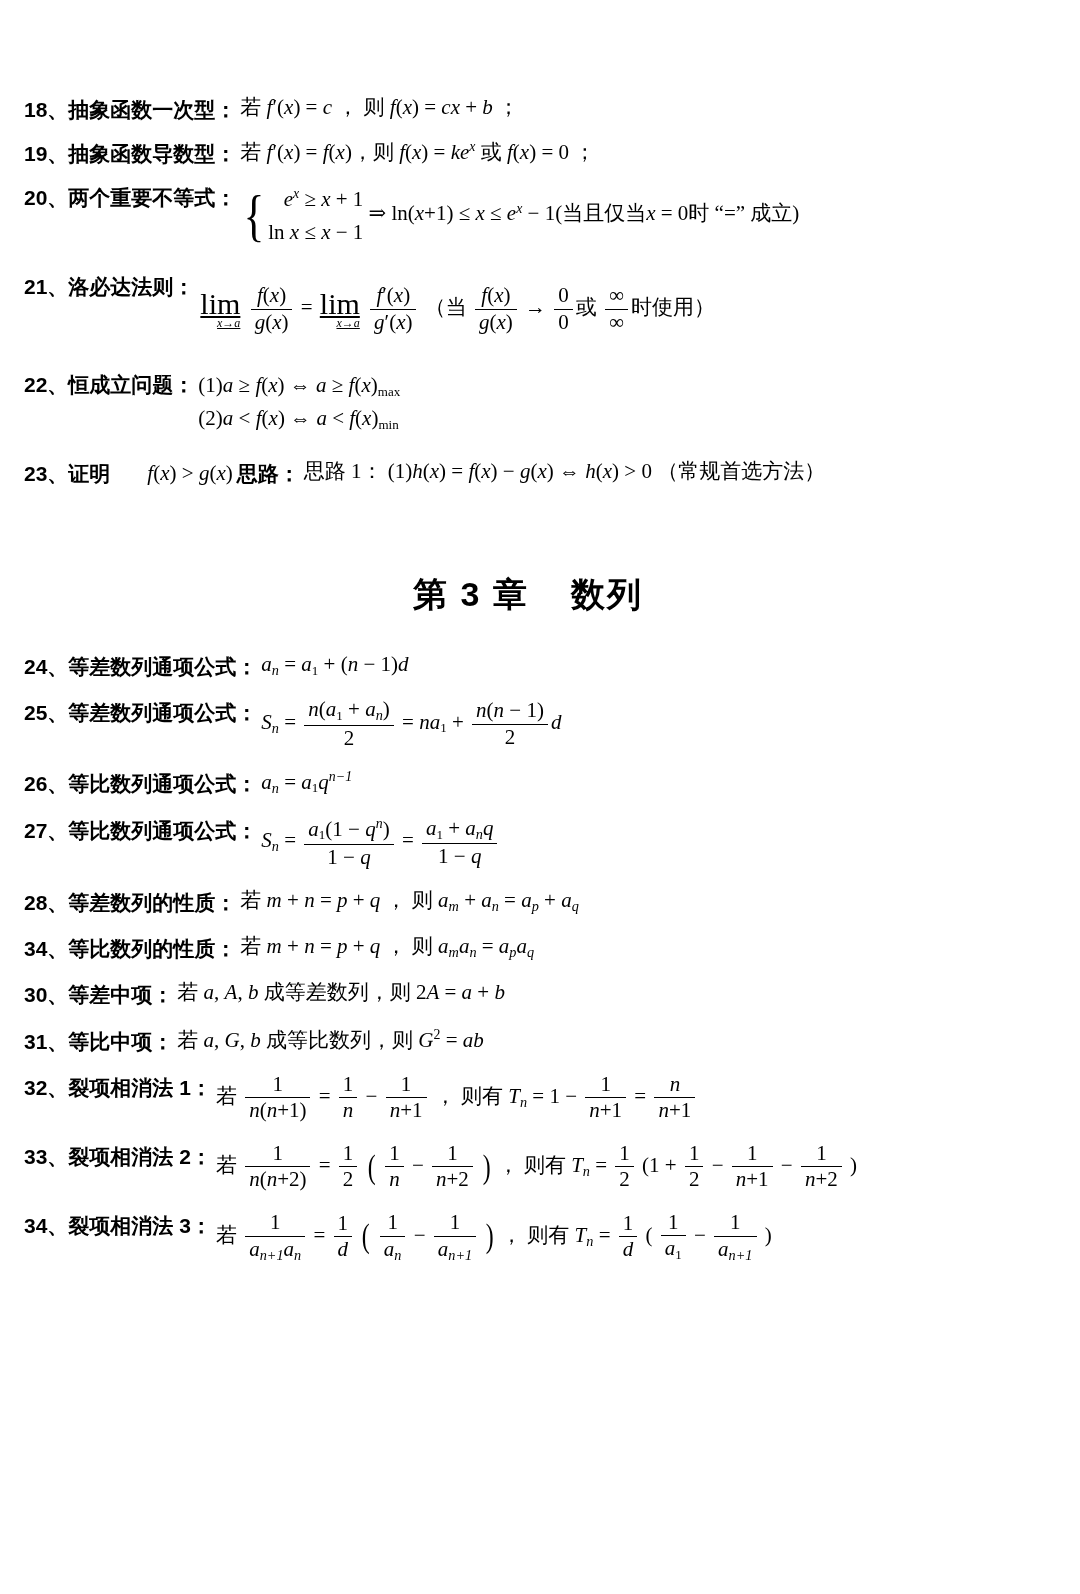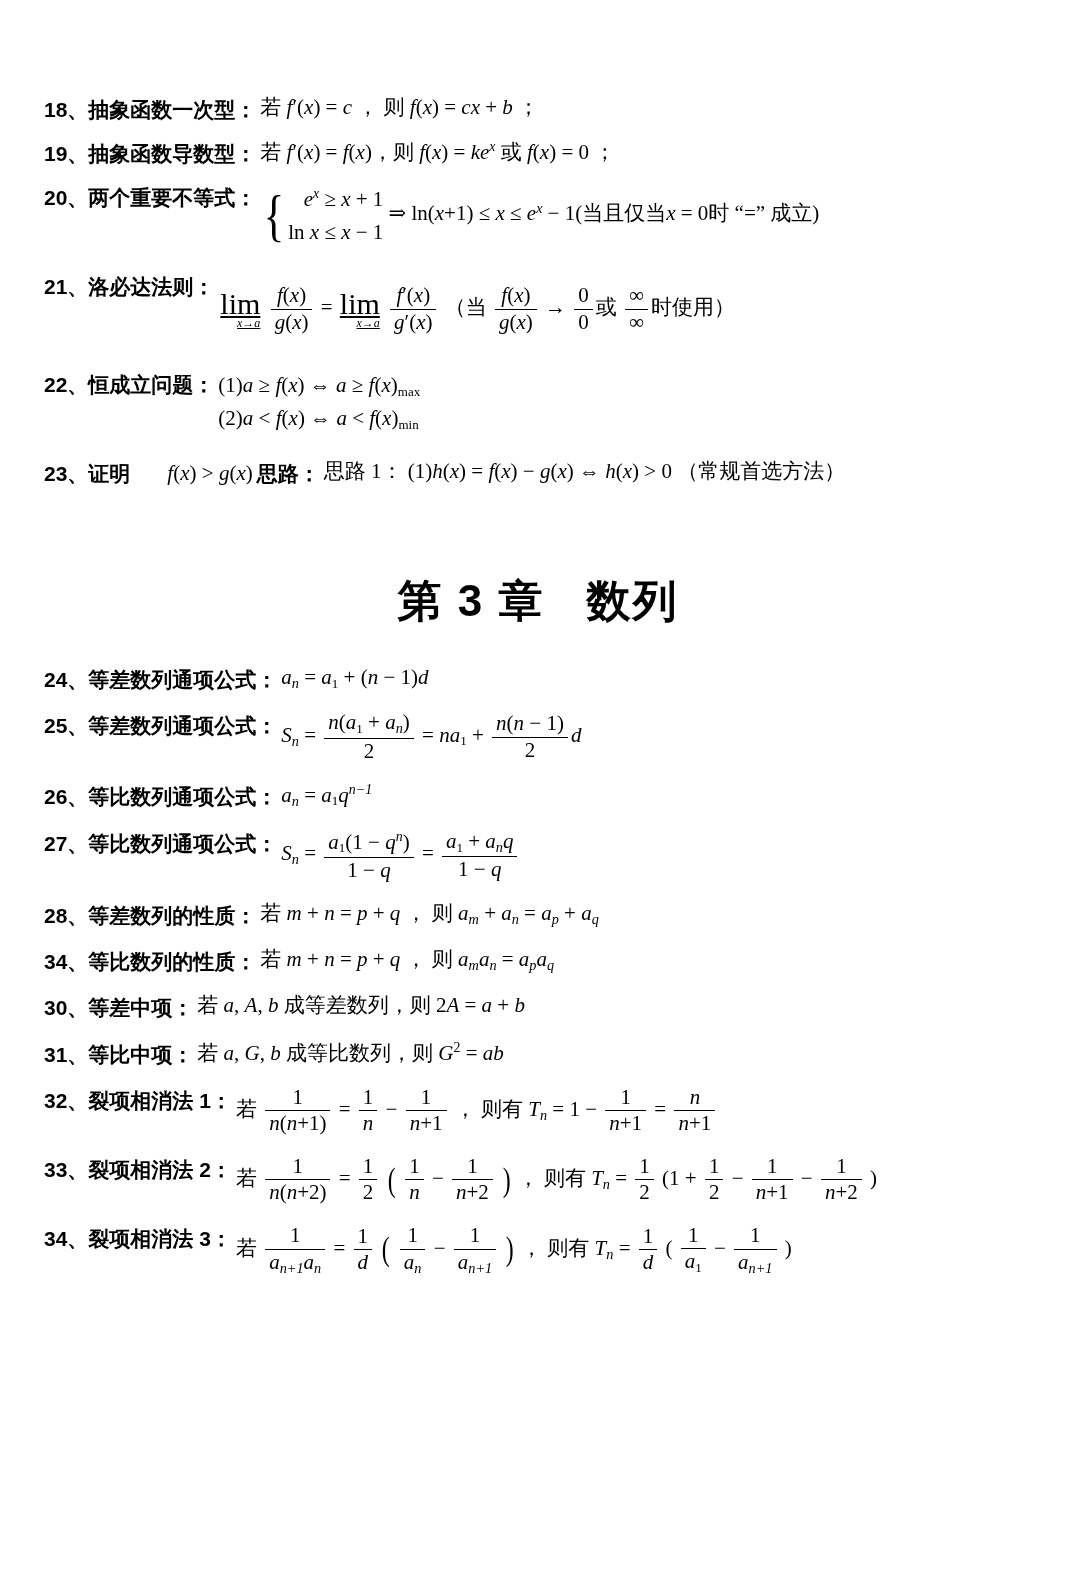--- a/index.html
+++ b/index.html
@@ -9,21 +9,21 @@
   }
   body {
     width: 1080px;
     height: 1594px;
     font-family: "Liberation Serif", "DejaVu Serif", serif;
     color: #000000;
     position: relative;
     overflow: hidden;
   }
   .page {
-    padding: 95px 48px 0 44px;
+    padding: 95px 48px 0 24px;
     box-sizing: border-box;
   }
   .item {
     display: flex;
     align-items: flex-start;
     margin-bottom: 17px;
     line-height: 1.2;
   }
   .num {
     font-family: "Liberation Sans", "DejaVu Sans", sans-serif;
@@ -124,21 +124,21 @@
     font-size: 34px;
     display: inline-block;
     transform: scaleX(0.7);
     vertical-align: middle;
     line-height: 0.9;
   }
   .chapter {
     text-align: center;
     font-family: "Liberation Sans", "DejaVu Sans", sans-serif;
     font-weight: bold;
-    font-size: 44px;
+    font-size: 34px;
     letter-spacing: 2px;
     margin: 86px 0 34px 0;
   }
   .chapter .gap {
     display: inline-block;
     width: 42px;
   }
   .line2 {
     margin-left: 345px;
     margin-top: 10px;

